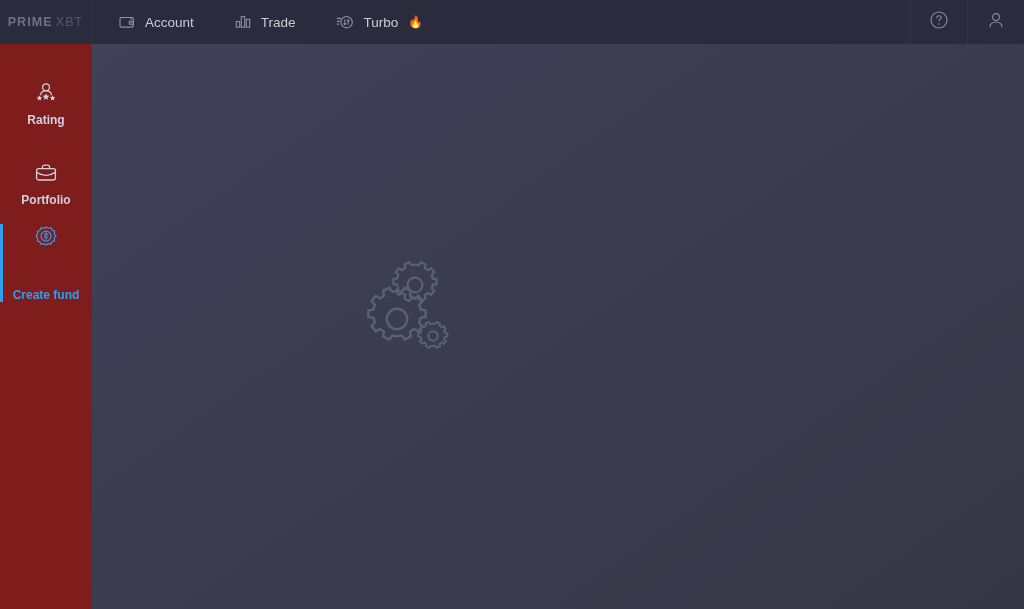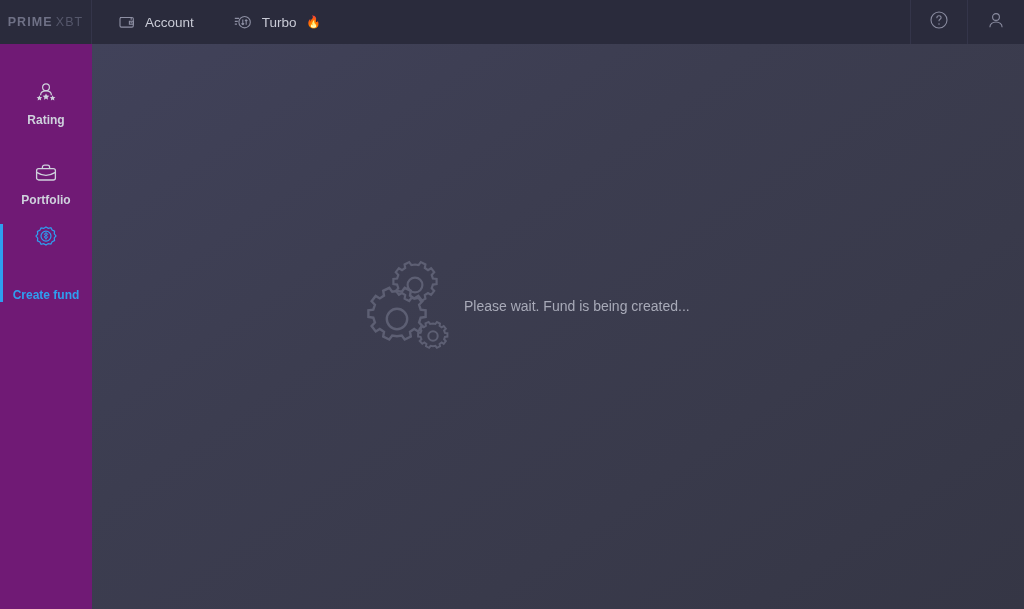--- a/index.html
+++ b/index.html
@@ -51,21 +51,21 @@
   .hdr-btn {
     width:57px; height:44px;
     display:flex; align-items:center; justify-content:center;
     border-left:1px solid #34354a;
     cursor:pointer;
   }
 
   
   .sidebar {
     position:absolute; top:44px; left:0; width:92px; height:565px;
-    background:#701a75;
+    background:#7f1d1d;
     z-index:4;
   }
   .side-item {
     position:relative;
     width:92px; height:78px;
     display:flex; flex-direction:column; align-items:center; justify-content:center;
     gap:7px;
     color:#cfd2dd; font-size:12px; font-weight:700;
     cursor:pointer;
   }
@@ -121,20 +121,30 @@
           <svg width="18" height="18" viewBox="0 0 18 18" fill="none" stroke="#8e90a4" stroke-width="1.1">
             <path d="M2 4.5h11.2v2.3"></path>
             <rect x="2" y="4.5" width="13.3" height="9.6" rx="1.3"></rect>
             <path d="M11.4 8.2h3.9v3.1h-3.9z"></path>
             <circle cx="13.2" cy="9.75" r="0.75" fill="#8e90a4" stroke="none"></circle>
           </svg>
         </span>
         <span>Account</span>
       </div>
 
+      <div class="nav-item">
+        <span class="nav-ico">
+          <svg width="18" height="18" viewBox="0 0 18 18" fill="none" stroke="#8e90a4" stroke-width="1.1">
+            <rect x="2.3" y="8.6" width="3.4" height="5.6"></rect>
+            <rect x="7.3" y="3.6" width="3.4" height="10.6"></rect>
+            <rect x="12.3" y="6.4" width="3.4" height="7.8"></rect>
+          </svg>
+        </span>
+        <span>Trade</span>
+      </div>
 
       <div class="nav-item">
         <span class="nav-ico">
           <svg width="19" height="18" viewBox="0 0 19 18" fill="none" stroke="#8e90a4" stroke-width="1.1">
             <circle cx="10.6" cy="9.2" r="5.7"></circle>
             <path d="M8.8 6.6v5.2M8.8 11.8l-1.3-1.4M8.8 11.8l1.3-1.4"></path>
             <path d="M12.2 11.8V6.6M12.2 6.6l-1.2 1.4M12.2 6.6l1.2 1.4"></path>
             <path d="M0.8 5.4h4.3M0.8 8.3h3.0M0.8 11.2h2.2" stroke-width="1.2"></path>
           </svg>
         </span>
@@ -226,18 +236,17 @@
           <path d="M33 5l4.8.8 2.9-4 6.1 3-.8 4.8 4.2 2.8 4.1-2.5 4.1 5.3-3.3 3.6 1.6 4.8 4.9.7v6.7l-4.9.7-1.6 4.8 3.3 3.6-4.1 5.3-4.1-2.5-4.2 2.8.8 4.8-6.1 3-2.9-4-4.8.8-4.8-.8-2.9 4-6.1-3 .8-4.8-4.2-2.8-4.1 2.5-4.1-5.3 3.3-3.6-1.6-4.8-4.9-.7v-6.7l4.9-.7 1.6-4.8-3.3-3.6 4.1-5.3 4.1 2.5 4.2-2.8-.8-4.8 6.1-3 2.9 4z"></path>
           <circle cx="33" cy="33" r="10.2"></circle>
         </svg>
 
         <svg class="g-sml" width="32" height="32" viewBox="0 0 32 32" fill="none" stroke="#5d5f73" stroke-width="2">
           <path d="M16 3.6l2.4.4 1.5-2 3.1 1.5-.4 2.4 2.1 1.4 2-1.3 2.1 2.7-1.7 1.8.8 2.4 2.5.3v3.4l-2.5.3-.8 2.4 1.7 1.8-2.1 2.7-2-1.3-2.1 1.4.4 2.4-3.1 1.5-1.5-2-2.4.4-2.4-.4-1.5 2-3.1-1.5.4-2.4-2.1-1.4-2 1.3L2.7 21l1.7-1.8-.8-2.4-2.5-.3v-3.4l2.5-.3.8-2.4-1.7-1.8 2.1-2.7 2 1.3 2.1-1.4-.4-2.4 3.1-1.5 1.5 2z"></path>
           <circle cx="16" cy="16" r="4.7"></circle>
         </svg>
       </div>
 
-      <div class="loader-text">Please wait. Fund is being created...</div>
     </div>
 
   </div>
 
 </div>
 
 </body></html>

